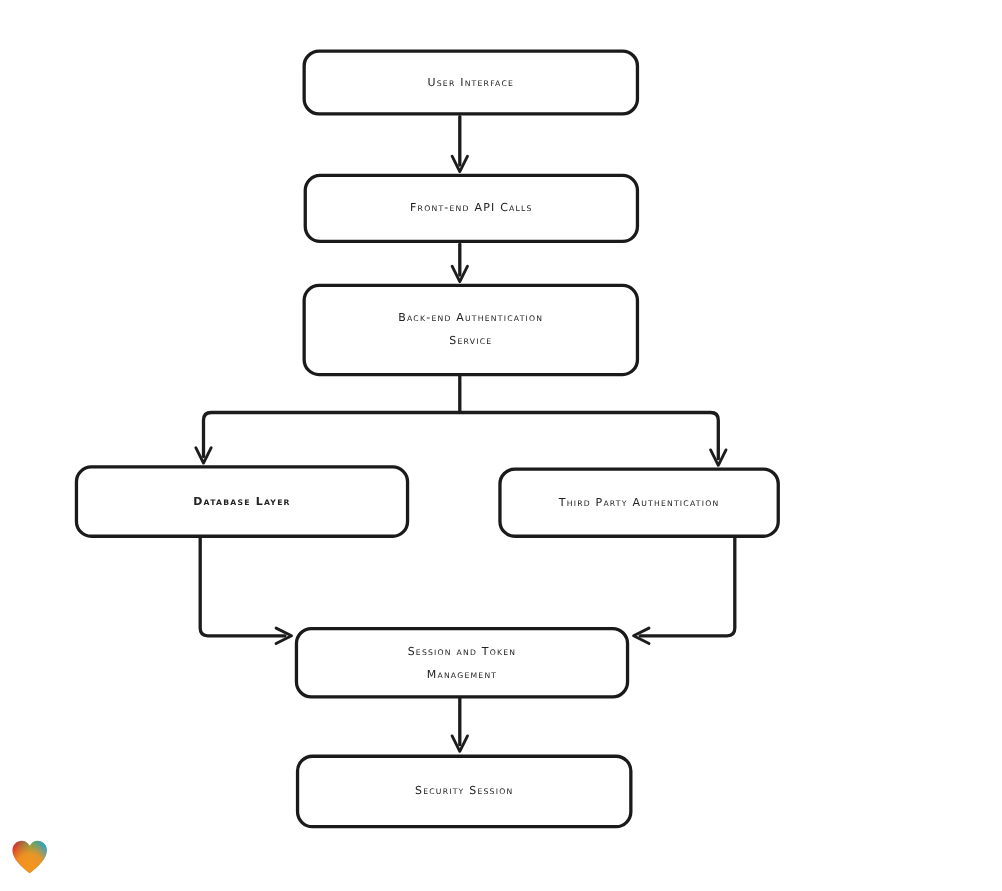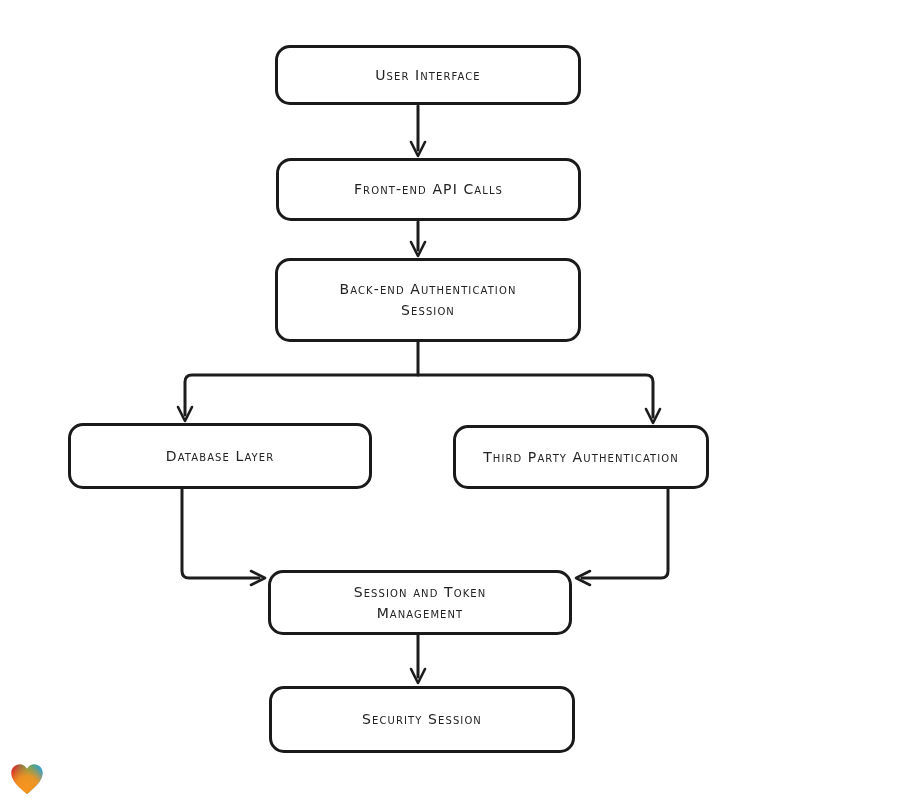--- a/index.html
+++ b/index.html
@@ -45,32 +45,32 @@
     background: #ffffff;
     border: 3px solid #1a1a1a;
     border-radius: 15px;
     display: flex;
     align-items: center;
     justify-content: center;
     text-align: center;
     cursor: default;
   }
   .node .label {
-    font-size: 14px;
+    font-size: 10px;
     letter-spacing: 1.1px;
     line-height: 21px;
     color: #222222;
     font-variant: small-caps;
     white-space: pre-line;
   }
   
   .n1 { left: 275px; top:  45px; width: 306px; height: 60px; }
   .n2 { left: 276px; top: 158px; width: 305px; height: 63px; align-items: center; }
   .n3 { left: 275px; top: 258px; width: 306px; height: 84px; }
-  .n4 { left:  68px; top: 423px; width: 304px; height: 66px; }
+  .n4 { left:  68px; top: 423px; width: 304px; height: 66px; font-weight: bold; }
   .n5 { left: 453px; top: 425px; width: 256px; height: 64px; }
   .n6 { left: 268px; top: 542px; width: 304px; height: 65px; margin-top: 28px; }
   .n7 { left: 269px; top: 686px; width: 306px; height: 67px; }
   .logo {
     position: absolute;
     left: 8px;
     top: 760px;
     width: 38px;
     height: 38px;
     cursor: pointer;
@@ -121,21 +121,21 @@
   <div class="node n1">
     <span class="label">User Interface</span>
   </div>
 
   <div class="node n2">
     <span class="label">Front-end API Calls</span>
   </div>
 
   <div class="node n3">
     <span class="label">Back-end Authentication
-Session</span>
+Service</span>
   </div>
 
   <div class="node n4">
     <span class="label">Database Layer</span>
   </div>
 
   <div class="node n5">
     <span class="label">Third Party Authentication</span>
   </div>
 

